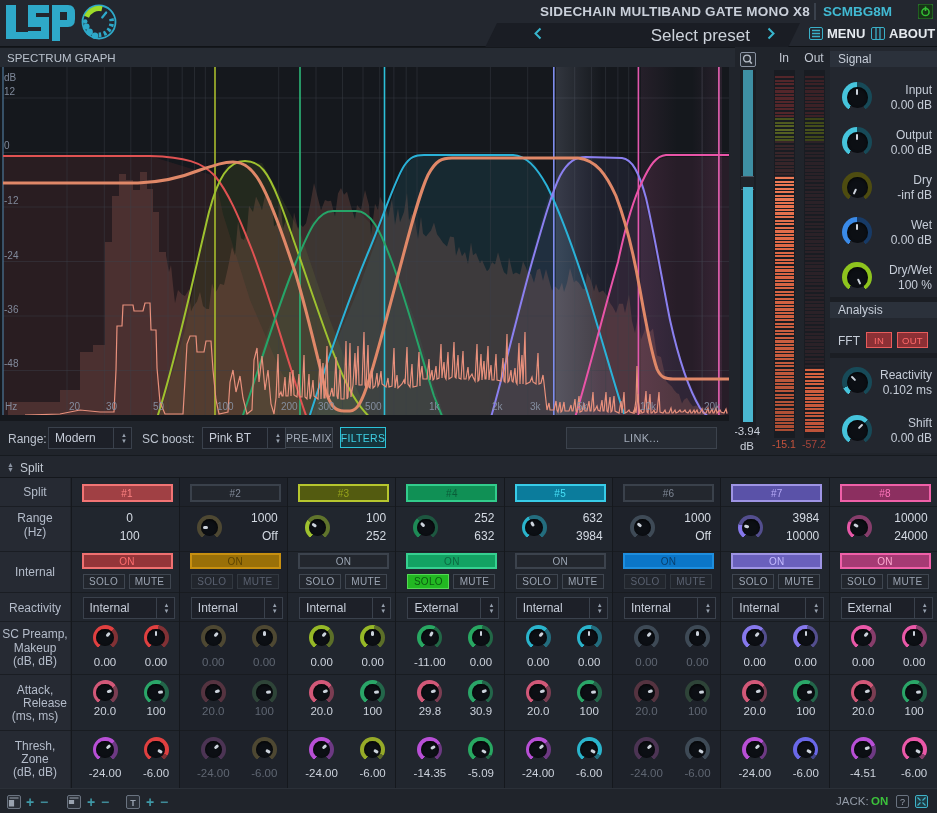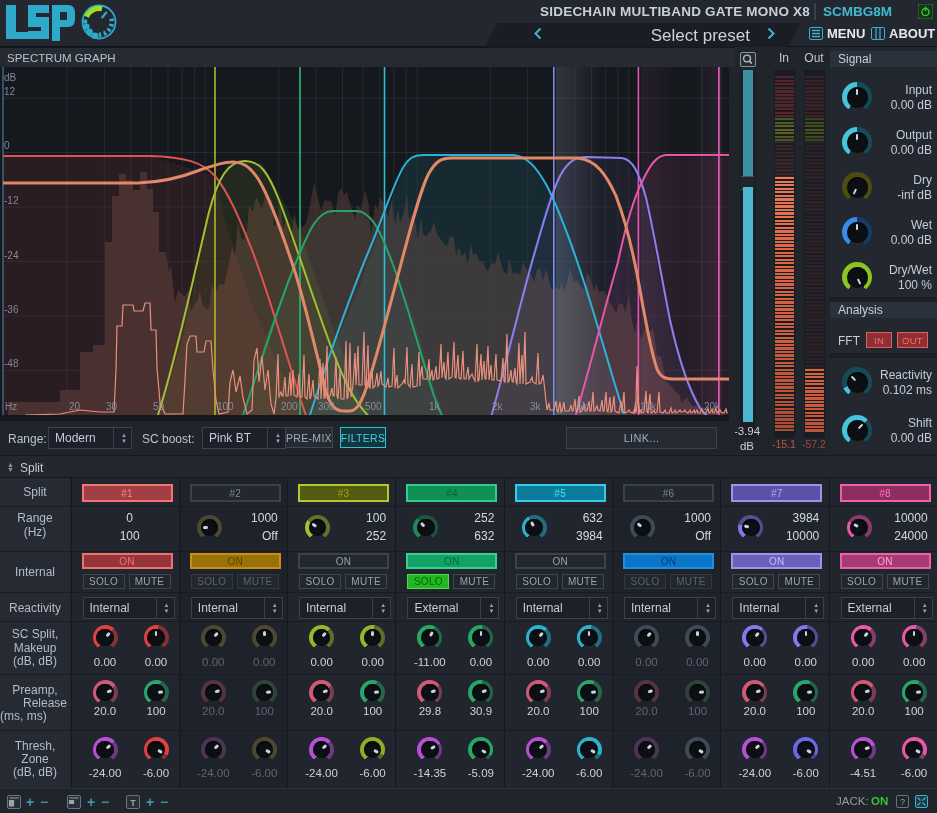--- a/index.html
+++ b/index.html
@@ -248,26 +248,26 @@
 <div class="abs" style="left:0;top:455px;width:937px;height:23px;background:#23272f;border-top:1px solid #161a1f;border-bottom:1px solid #14171c;box-sizing:border-box"></div>
 <div class="abs" style="left:7px;top:463px;color:#8a93a2;font-size:7px;line-height:4.5px">▲<br>▼</div>
 <div class="abs" style="left:20px;top:461px;font-size:12px;color:#c3cad4">Split</div>
 <div class="abs" style="left:0;top:478px;width:937px;height:310px;background:#20242b"></div>
 <div class="abs" style="left:0;top:478px;width:70px;height:310px;background:#262a33"></div>
 <div class="abs" style="left:0;top:485px;width:70px;text-align:center;font-size:12px;color:#b4bcca">Split</div>
 <div class="abs" style="left:0;top:511px;width:70px;text-align:center;font-size:12px;color:#b4bcca">Range</div>
 <div class="abs" style="left:0;top:525px;width:70px;text-align:center;font-size:12px;color:#b4bcca">(Hz)</div>
 <div class="abs" style="left:0;top:565px;width:70px;text-align:center;font-size:12px;color:#b4bcca">Internal</div>
 <div class="abs" style="left:0;top:601px;width:70px;text-align:center;font-size:12px;color:#b4bcca">Reactivity</div>
-<div class="abs" style="left:0;top:627px;width:70px;text-align:center;font-size:12px;color:#b4bcca">SC Split,</div>
+<div class="abs" style="left:0;top:627px;width:70px;text-align:center;font-size:12px;color:#b4bcca">SC Preamp,</div>
 <div class="abs" style="left:0;top:641px;width:70px;text-align:center;font-size:12px;color:#b4bcca">Makeup</div>
 <div class="abs" style="left:0;top:654px;width:70px;text-align:center;font-size:12px;color:#b4bcca">(dB, dB)</div>
-<div class="abs" style="left:0;top:683px;width:70px;text-align:center;font-size:12px;color:#b4bcca">Preamp,</div>
+<div class="abs" style="left:0;top:683px;width:70px;text-align:center;font-size:12px;color:#b4bcca">Attack,</div>
 <div class="abs" style="left:0;top:696px;width:90px;text-align:center;font-size:12px;color:#b4bcca">Release</div>
-<div class="abs" style="left:0;top:709px;width:70px;font-size:12px;color:#b4bcca">(ms, ms)</div>
+<div class="abs" style="left:0;top:709px;width:70px;text-align:center;font-size:12px;color:#b4bcca">(ms, ms)</div>
 <div class="abs" style="left:0;top:739px;width:70px;text-align:center;font-size:12px;color:#b4bcca">Thresh,</div>
 <div class="abs" style="left:0;top:752px;width:70px;text-align:center;font-size:12px;color:#b4bcca">Zone</div>
 <div class="abs" style="left:0;top:765px;width:70px;text-align:center;font-size:12px;color:#b4bcca">(dB, dB)</div>
 <div class="abs" style="left:71.5px;top:478px;width:107.3px;height:310px;background:#21262e"></div>
 <div class="abs btn" style="left:81.5px;top:484px;width:91px;height:18px;background:#a04044;border:2px solid #f27474;font-size:10px;color:#ff8282">#1</div>
 <div class="abs" style="left:82.5px;top:511px;width:94.3px;text-align:center;font-size:12px;color:#d4dae3">0</div>
 <div class="abs" style="left:82.5px;top:529px;width:94.3px;text-align:center;font-size:12px;color:#d4dae3">100</div>
 <div class="abs btn" style="left:81.5px;top:553px;width:91px;height:16px;background:#943539;border:2px solid #f07070;font-size:10px;color:#ff6e6e">ON</div>
 <div class="abs btn" style="left:82.5px;top:574px;width:42px;height:15px;background:#22262d;border:1px solid #3f4650;font-size:10px;color:#9ba4b2">SOLO</div>
 <div class="abs btn" style="left:128.5px;top:574px;width:42px;height:15px;background:#22262d;border:1px solid #3f4650;font-size:10px;color:#9ba4b2">MUTE</div>

